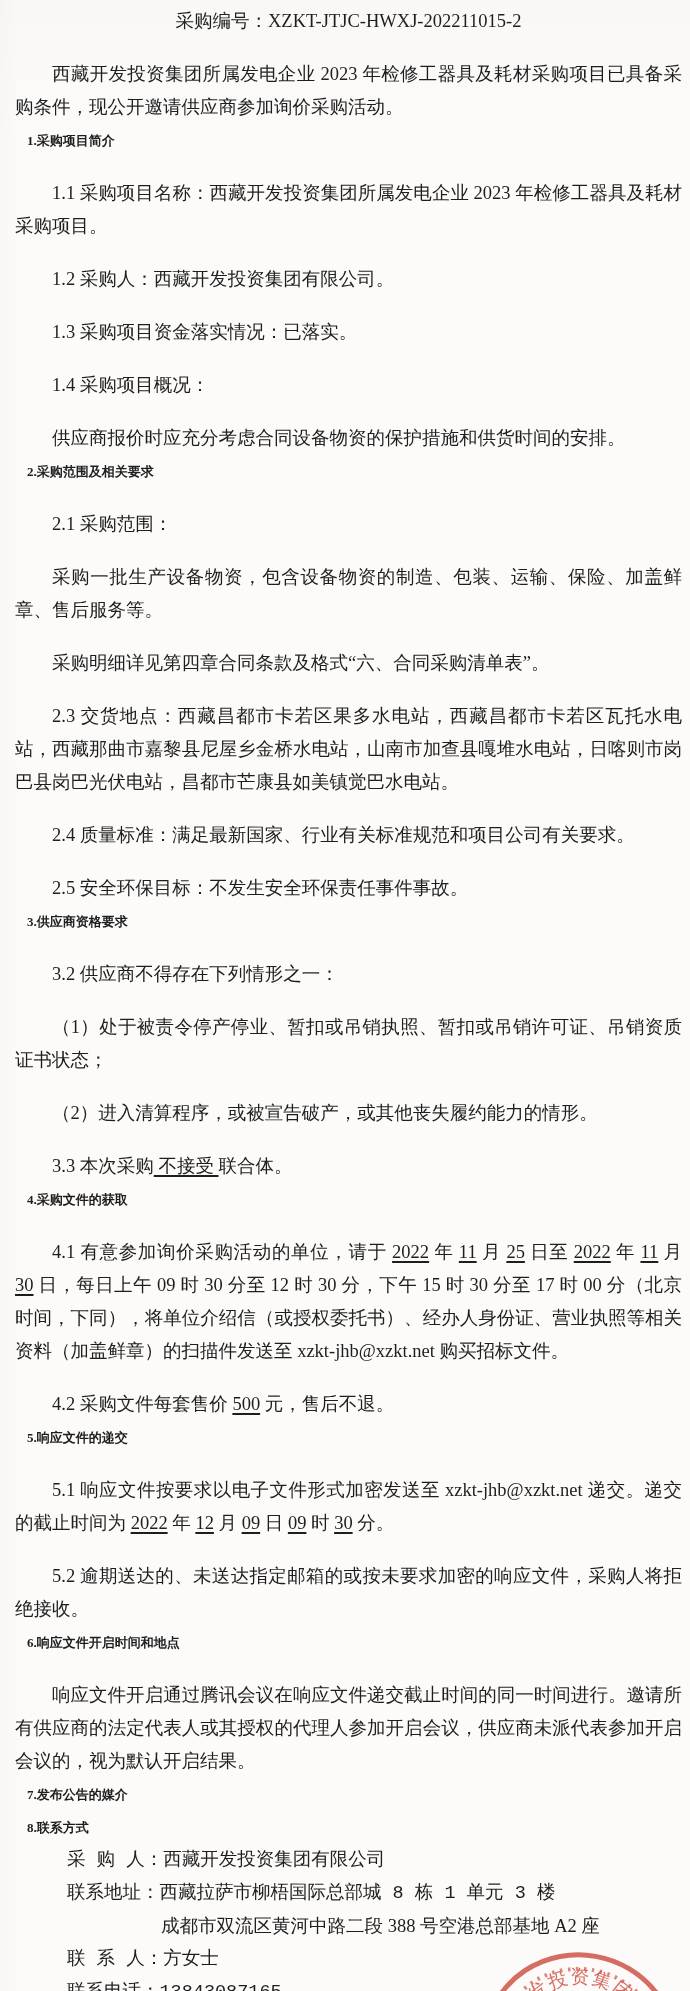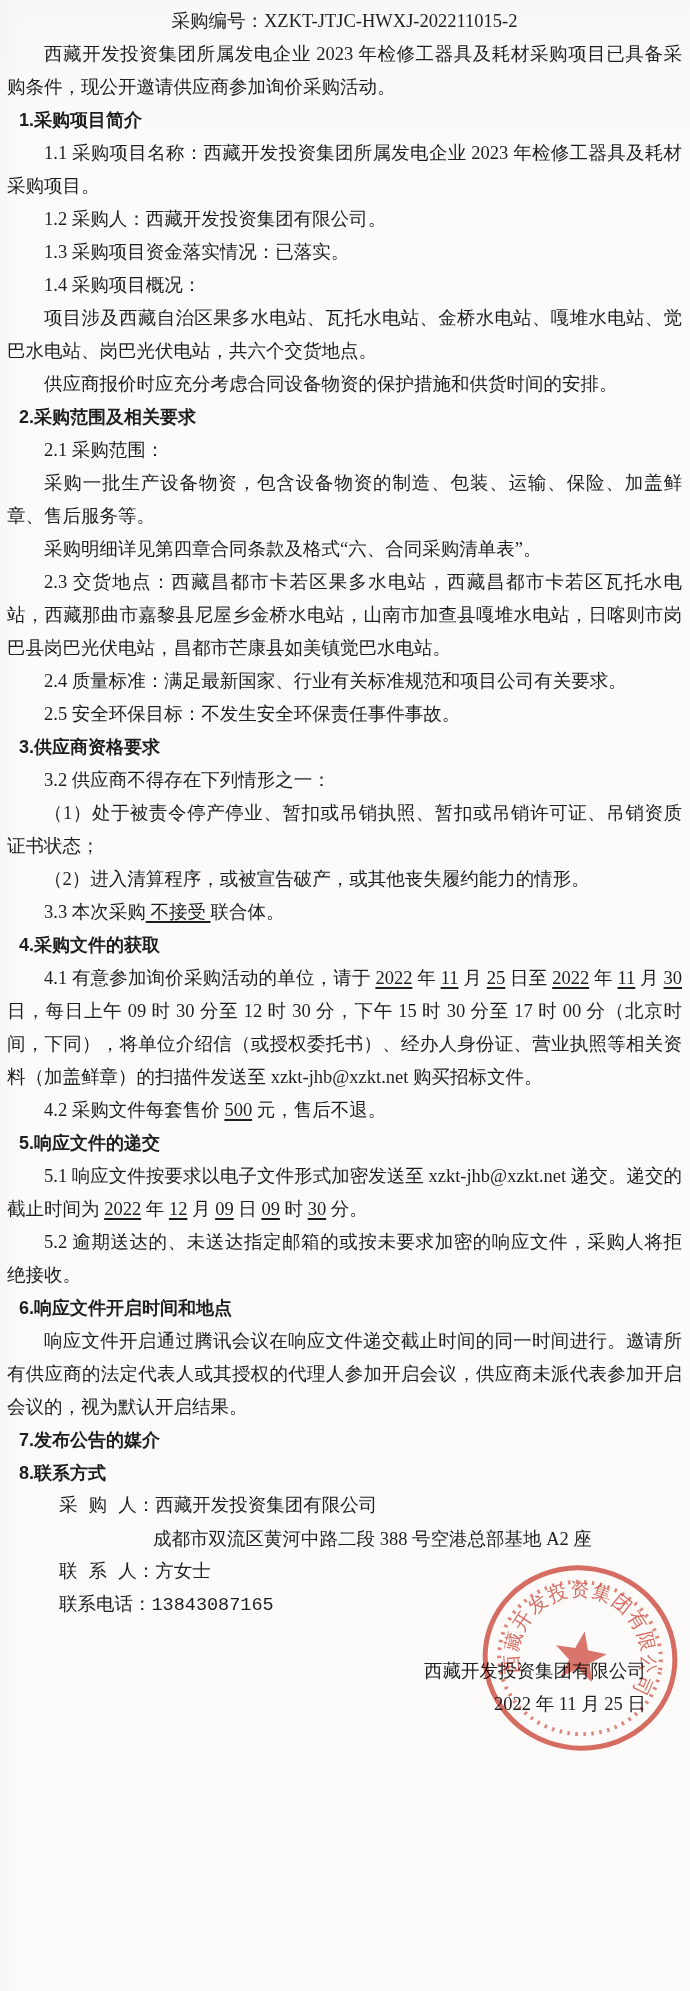--- a/index.html
+++ b/index.html
@@ -9,27 +9,27 @@
     box-sizing: border-box;
     position: relative;
     overflow: hidden;
     background: #fcfbfa;
     background-image: linear-gradient(180deg, rgba(0,0,0,0.012) 0%, rgba(0,0,0,0) 8%),
                       linear-gradient(90deg, rgba(0,0,0,0.015) 0%, rgba(0,0,0,0) 3%);
     color: #1e1e1e;
     font-family: "Liberation Serif", "DejaVu Serif", serif;
     font-size: 18.5px;
     line-height: 33px;
-    padding: 5px 8px 0 7px;
+    padding: 5px 8px 0 15px;
   }
   p { margin: 0; }
   .center  { text-align: center; }
-  .body    { text-align: justify; text-indent: 37px; }
-  .heading { font-family: Liberation Sans, sans-serif;
-             font-weight: bold; font-size: 18px; padding-left: 12px; }
+  .body    { text-align: justify; text-indent: 37px; margin-top: 20px; }
+  .heading { font-family: Liberation Serif, serif;
+             font-weight: bold; font-size: 13px; padding-left: 12px; }
   .contact { padding-left: 52px; font-family: Liberation Mono, monospace; }
   .addr2   { padding-left: 146px; }
   .u { text-decoration: underline; text-underline-offset: 3px; text-decoration-thickness: 1.5px; font-family: Liberation Serif, serif; }
   .sig-block { position: relative; margin-top: 33px; }
   .sig { text-align: right; padding-right: 36px; }
   .seal {
     position: absolute;
     right: 2px;
     top: -92px;
     width: 200px;
@@ -47,21 +47,20 @@
 <div class="page">
 
   <div id="doc-body">
       <p class="center"><span>采购编号：XZKT-JTJC-HWXJ-202211015-2</span></p>
       <p class="body"><span>西藏开发投资集团所属发电企业 2023 年检修工器具及耗材采购项目已具备采购条件，现公开邀请供应商参加询价采购活动。</span></p>
       <p class="heading"><span>1.采购项目简介</span></p>
       <p class="body"><span>1.1 采购项目名称：西藏开发投资集团所属发电企业 2023 年检修工器具及耗材采购项目。</span></p>
       <p class="body"><span>1.2 采购人：西藏开发投资集团有限公司。</span></p>
       <p class="body"><span>1.3 采购项目资金落实情况：已落实。</span></p>
       <p class="body"><span>1.4 采购项目概况：</span></p>
-      <p class="body"><span>项目涉及西藏自治区果多水电站、瓦托水电站、金桥水电站、嘎堆水电站、觉巴水电站、岗巴光伏电站，共六个交货地点。</span></p>
       <p class="body"><span>供应商报价时应充分考虑合同设备物资的保护措施和供货时间的安排。</span></p>
       <p class="heading"><span>2.采购范围及相关要求</span></p>
       <p class="body"><span>2.1 采购范围：</span></p>
       <p class="body"><span>采购一批生产设备物资，包含设备物资的制造、包装、运输、保险、加盖鲜章、售后服务等。</span></p>
       <p class="body"><span>采购明细详见第四章合同条款及格式“六、合同采购清单表”。</span></p>
       <p class="body"><span>2.3 交货地点：西藏昌都市卡若区果多水电站，西藏昌都市卡若区瓦托水电站，西藏那曲市嘉黎县尼屋乡金桥水电站，山南市加查县嘎堆水电站，日喀则市岗巴县岗巴光伏电站，昌都市芒康县如美镇觉巴水电站。</span></p>
       <p class="body"><span>2.4 质量标准：满足最新国家、行业有关标准规范和项目公司有关要求。</span></p>
       <p class="body"><span>2.5 安全环保目标：不发生安全环保责任事件事故。</span></p>
       <p class="heading"><span>3.供应商资格要求</span></p>
       <p class="body"><span>3.2 供应商不得存在下列情形之一：</span></p>
@@ -72,20 +71,21 @@
       <p class="body"><span>4.1 有意参加询价采购活动的单位，请于 </span><span class="u">2022</span><span> 年 </span><span class="u">11</span><span> 月 </span><span class="u">25</span><span> 日至 </span><span class="u">2022</span><span> 年 </span><span class="u">11</span><span> 月 </span><span class="u">30</span><span> 日，每日上午 09 时 30 分至 12 时 30 分，下午 15 时 30 分至 17 时 00 分（北京时间，下同），将单位介绍信（或授权委托书）、经办人身份证、营业执照等相关资料（加盖鲜章）的扫描件发送至 xzkt-jhb@xzkt.net 购买招标文件。</span></p>
       <p class="body"><span>4.2 采购文件每套售价 </span><span class="u">500</span><span> 元，售后不退。</span></p>
       <p class="heading"><span>5.响应文件的递交</span></p>
       <p class="body"><span>5.1 响应文件按要求以电子文件形式加密发送至 xzkt-jhb@xzkt.net 递交。递交的截止时间为 </span><span class="u">2022</span><span> 年 </span><span class="u">12</span><span> 月 </span><span class="u">09</span><span> 日 </span><span class="u">09</span><span> 时 </span><span class="u">30</span><span> 分。</span></p>
       <p class="body"><span>5.2 逾期送达的、未送达指定邮箱的或按未要求加密的响应文件，采购人将拒绝接收。</span></p>
       <p class="heading"><span>6.响应文件开启时间和地点</span></p>
       <p class="body"><span>响应文件开启通过腾讯会议在响应文件递交截止时间的同一时间进行。邀请所有供应商的法定代表人或其授权的代理人参加开启会议，供应商未派代表参加开启会议的，视为默认开启结果。</span></p>
       <p class="heading"><span>7.发布公告的媒介</span></p>
       <p class="heading"><span>8.联系方式</span></p>
       <p class="contact"><span>采 购 人：西藏开发投资集团有限公司</span></p>
+      <p class="contact"><span>联系地址：西藏拉萨市柳梧国际总部城 8 栋 1 单元 3 楼</span></p>
       <p class="addr2"><span>成都市双流区黄河中路二段 388 号空港总部基地 A2 座</span></p>
       <p class="contact"><span>联 系 人：方女士</span></p>
       <p class="contact"><span>联系电话：13843087165</span></p>
     </div>
 
   <div class="sig-block">
 
     <div class="seal">
       <svg viewBox="0 0 200 190" xmlns="http://www.w3.org/2000/svg">
         <ellipse cx="100" cy="95" rx="95" ry="90" fill="none" stroke="#cf4638" stroke-width="5" opacity="0.85"></ellipse>

